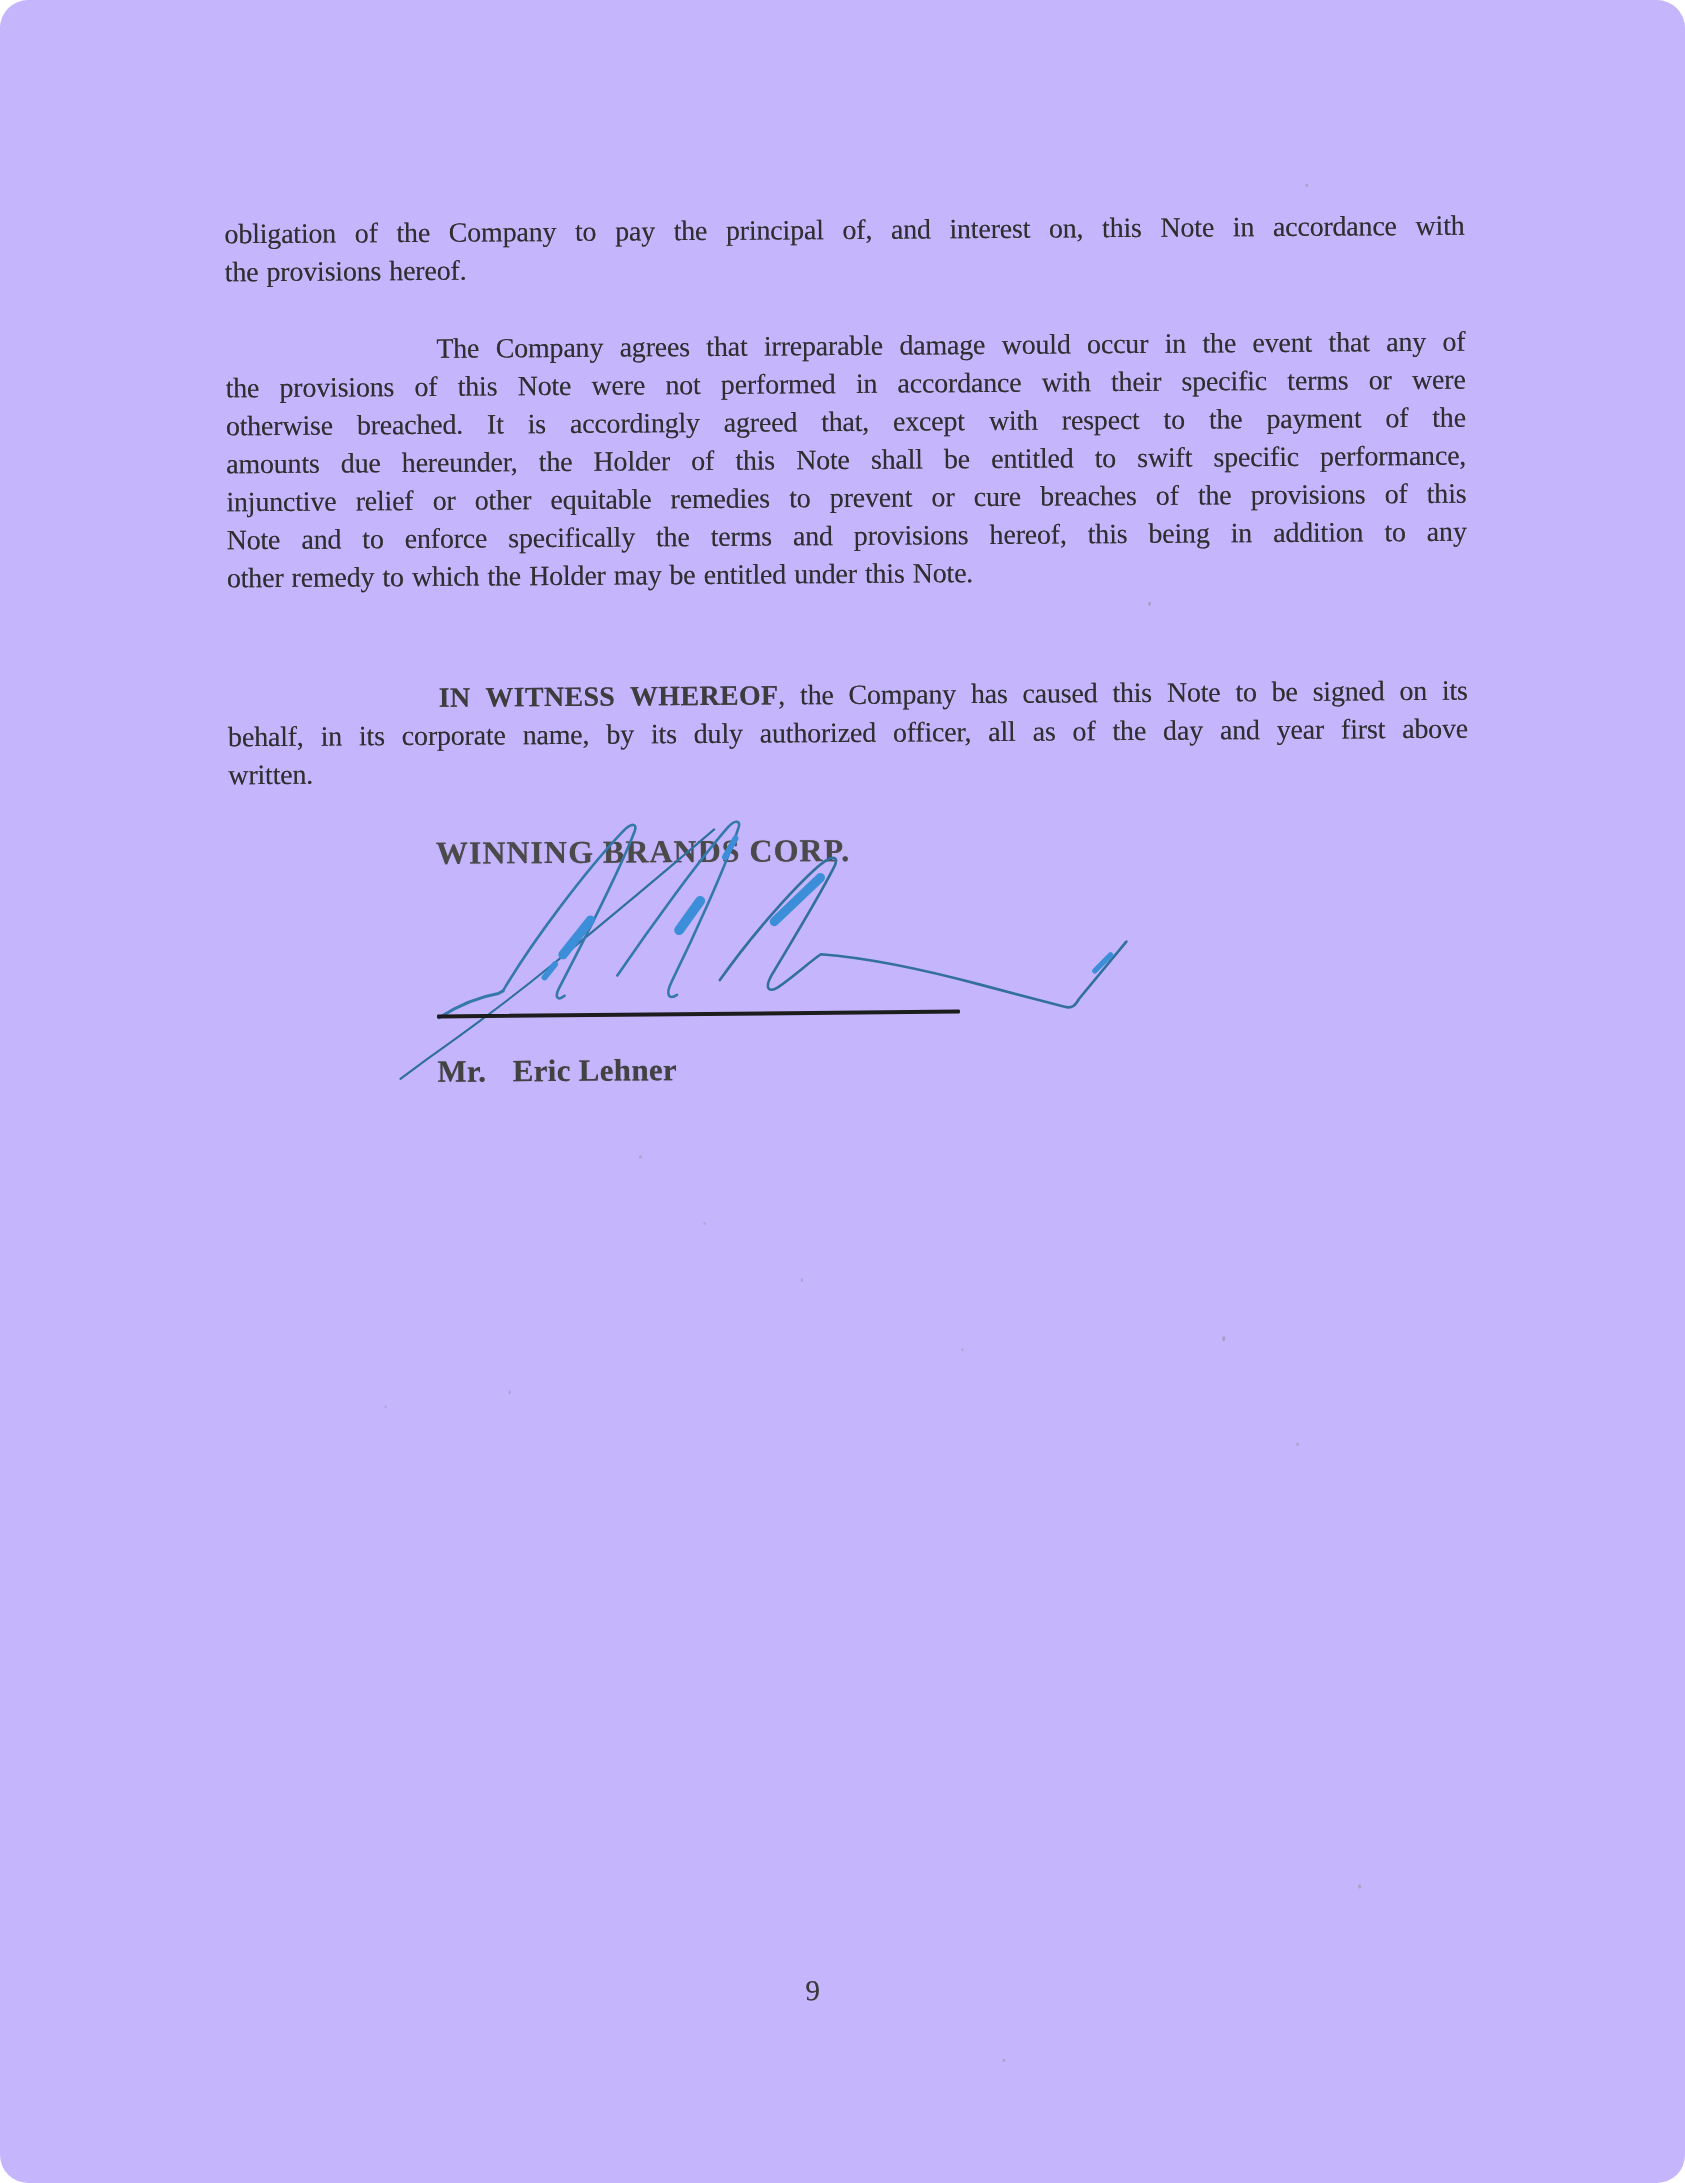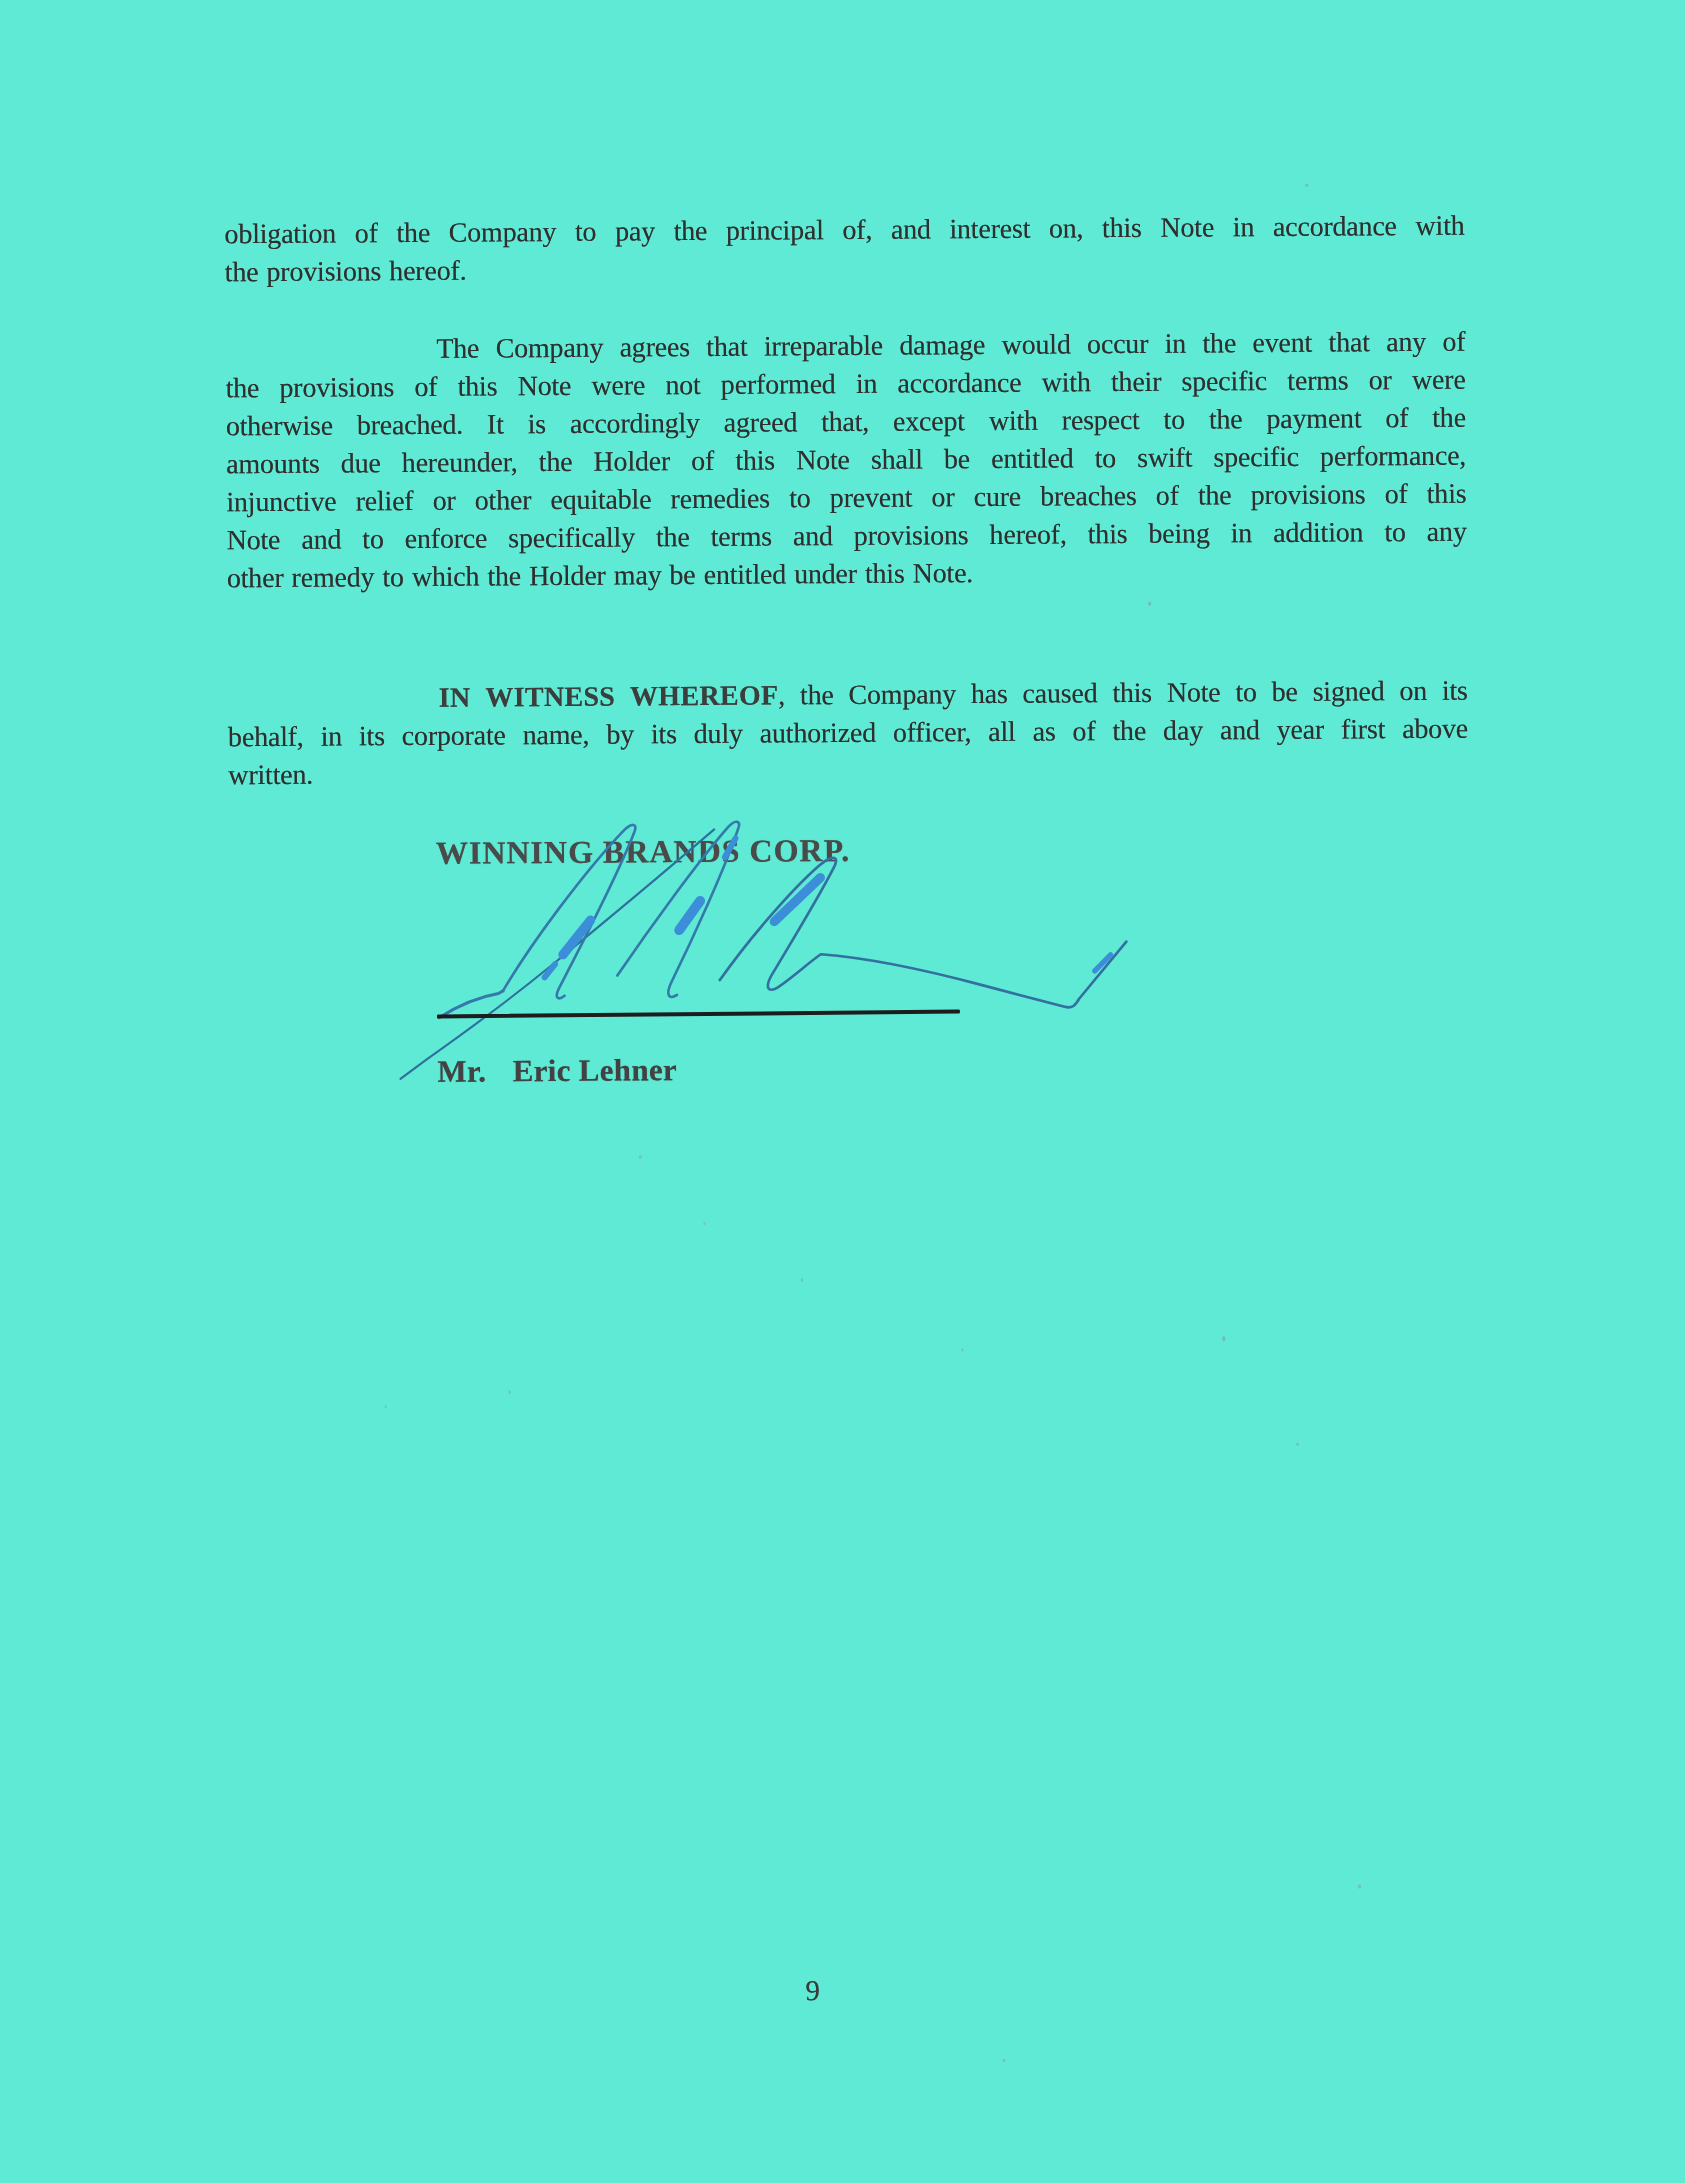--- a/index.html
+++ b/index.html
@@ -5,21 +5,22 @@
   html, body { margin: 0; padding: 0; }
   body {
     width: 1685px; height: 2183px;
     background: #ffffff;
     font-family: "Liberation Serif", serif;
     overflow: hidden;
     position: relative;
   }
   .paper {
     position: absolute; inset: 0;
-    background: #5eead4;
+    background: #c4b5fd;
+    border-radius: 28px;
   }
   .content {
     position: absolute; inset: 0;
     transform: rotate(-0.4deg);
     transform-origin: 50% 40%;
     color: #2f2f2f;
   }
   .block { position: absolute; left: 229px; width: 1240px; }
   .pline {
     font-size: 28px; line-height: 38px;

